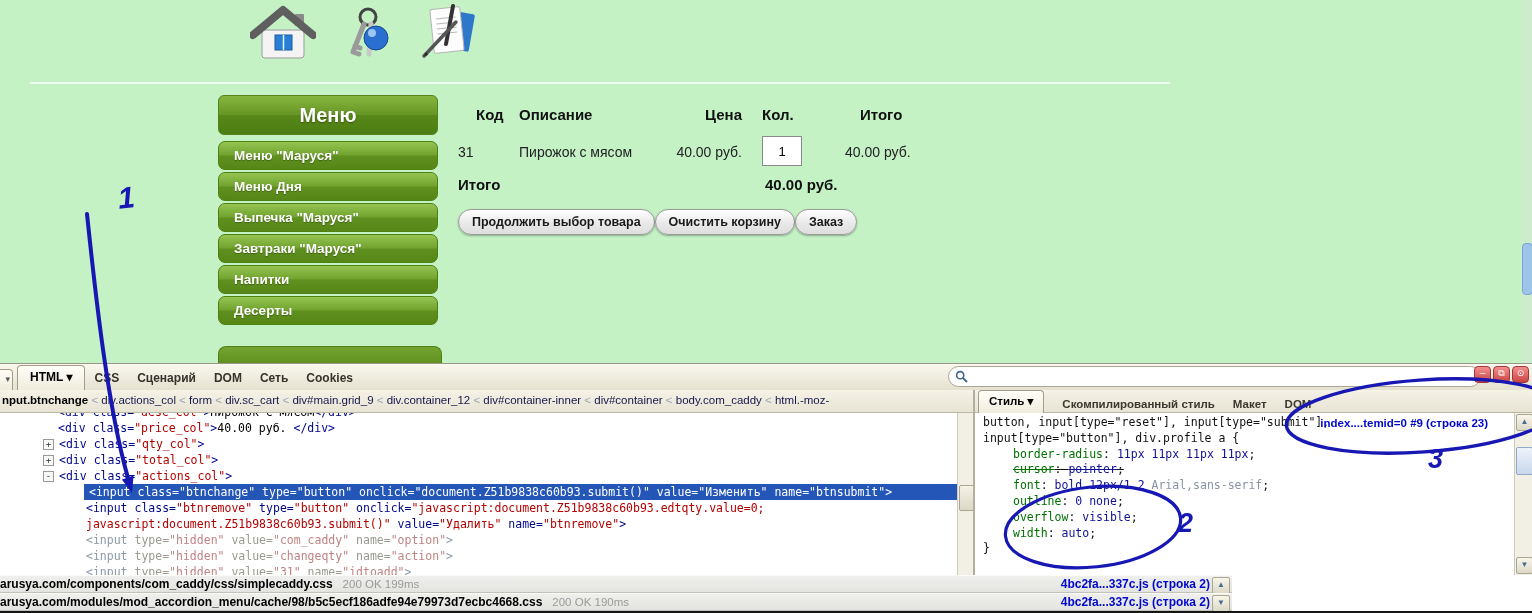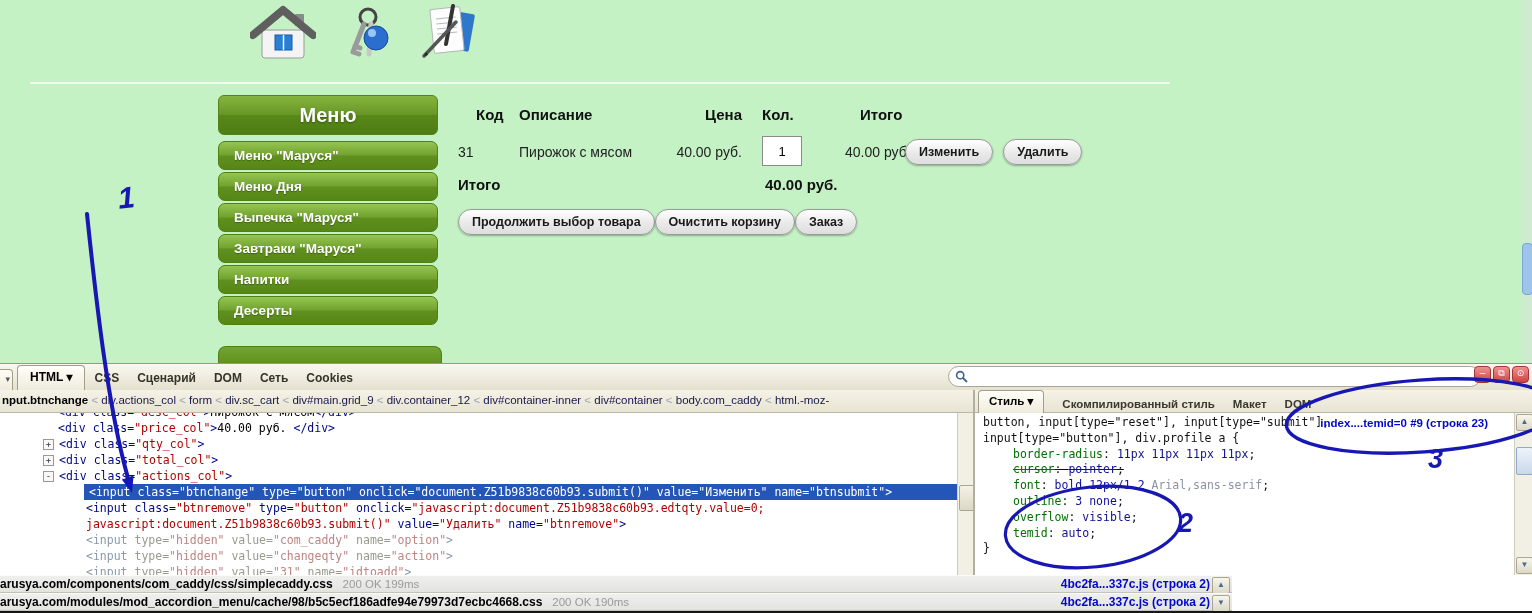--- a/index.html
+++ b/index.html
@@ -188,24 +188,20 @@
     <div class="cart-h" style="left:519px;">Описание</div>
     <div class="cart-h r" style="left:660px;width:82px;text-align:right;">Цена</div>
     <div class="cart-h" style="left:762px;">Кол.</div>
     <div class="cart-h" style="left:860px;">Итого</div>
 
     <div class="cart-c" style="left:458px;">31</div>
     <div class="cart-c" style="left:519px;">Пирожок с мясом</div>
     <div class="cart-c r" style="left:652px;width:90px;">40.00 руб.</div>
     <input class="qty-input" value="1" style="">
     <div class="cart-c" style="left:845px;">40.00 руб.</div>
-    <div class="row-btns">
-      <button class="pill-btn">Изменить</button>
-      <button class="pill-btn">Удалить</button>
-    </div>
 
     <div class="sum-label">Итого</div>
     <div class="sum-value">40.00 руб.</div>
 
     <div class="cart-actions">
         <button class="pill-btn">Продолжить выбор товара</button>
         <button class="pill-btn">Очистить корзину</button>
         <button class="pill-btn">Заказ</button>
       </div>
 
@@ -274,23 +270,23 @@
     </div>
   <div class="css-panel">
     <div class="src-link">index....temid=0 #9 (строка 23)</div>
     <div class="css-inner">
       <div class="css-line css-sel">button, input[type="reset"], input[type="submit"],</div>
       <div class="css-line css-sel">input[type="button"], div.profile a {</div>
       <div>
           <div class="css-line prop"><span class="css-name">border-radius</span><span class="css-colon">: </span><span class="css-value">11px 11px 11px 11px</span><span class="css-colon">;</span></div>
           <div class="css-line prop struck"><span class="css-name">cursor</span><span class="css-colon">: </span><span class="css-value">pointer</span><span class="css-colon">;</span></div>
           <div class="css-line prop"><span class="css-name">font</span><span class="css-colon">: </span><span class="css-value">bold 12px/1.2 </span><span class="css-value2">Arial,sans-serif</span><span class="css-colon">;</span></div>
-          <div class="css-line prop"><span class="css-name">outline</span><span class="css-colon">: </span><span class="css-value">3 none</span><span class="css-colon">;</span></div>
+          <div class="css-line prop"><span class="css-name">outline</span><span class="css-colon">: </span><span class="css-value">0 none</span><span class="css-colon">;</span></div>
           <div class="css-line prop"><span class="css-name">overflow</span><span class="css-colon">: </span><span class="css-value">visible</span><span class="css-colon">;</span></div>
-          <div class="css-line prop"><span class="css-name">temid</span><span class="css-colon">: </span><span class="css-value">auto</span><span class="css-colon">;</span></div>
+          <div class="css-line prop"><span class="css-name">width</span><span class="css-colon">: </span><span class="css-value">auto</span><span class="css-colon">;</span></div>
         </div>
       <div class="css-line css-sel">}</div>
     </div>
   </div>
   <div class="right-scroll">
     <div class="scroll-btn up">▲</div>
     <div class="thumb"></div>
     <div class="scroll-btn down">▼</div>
   </div>
 

